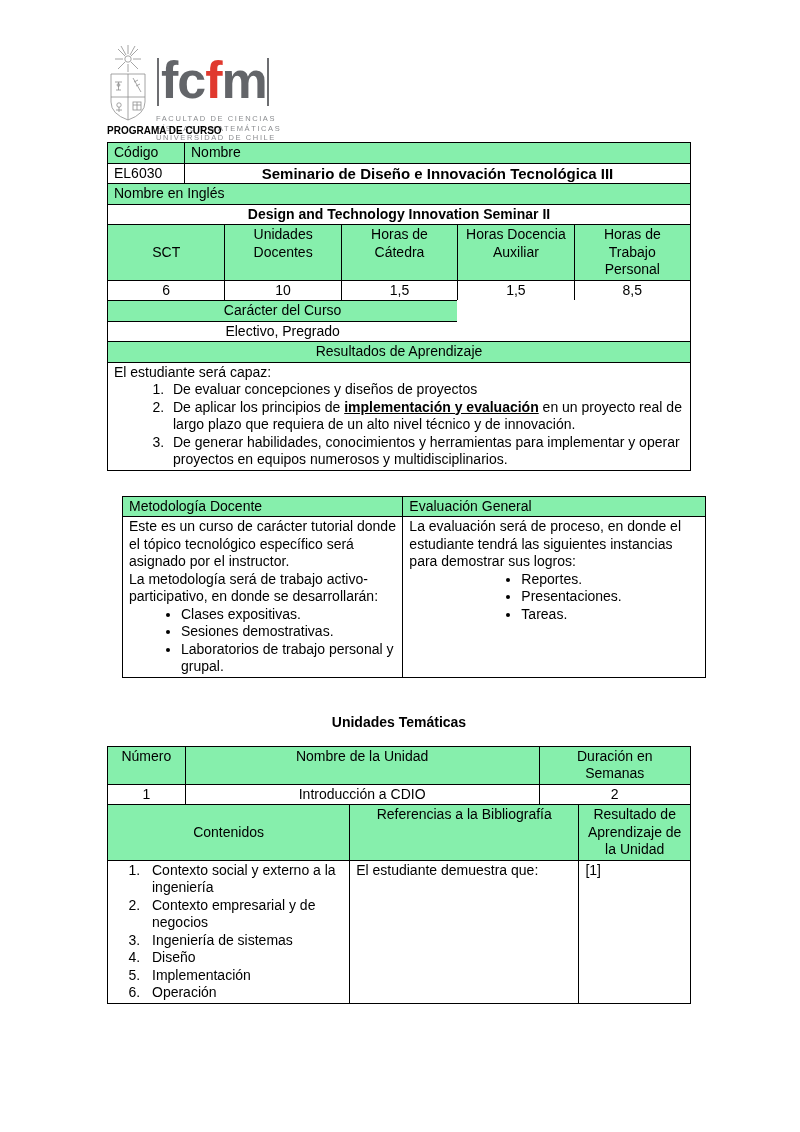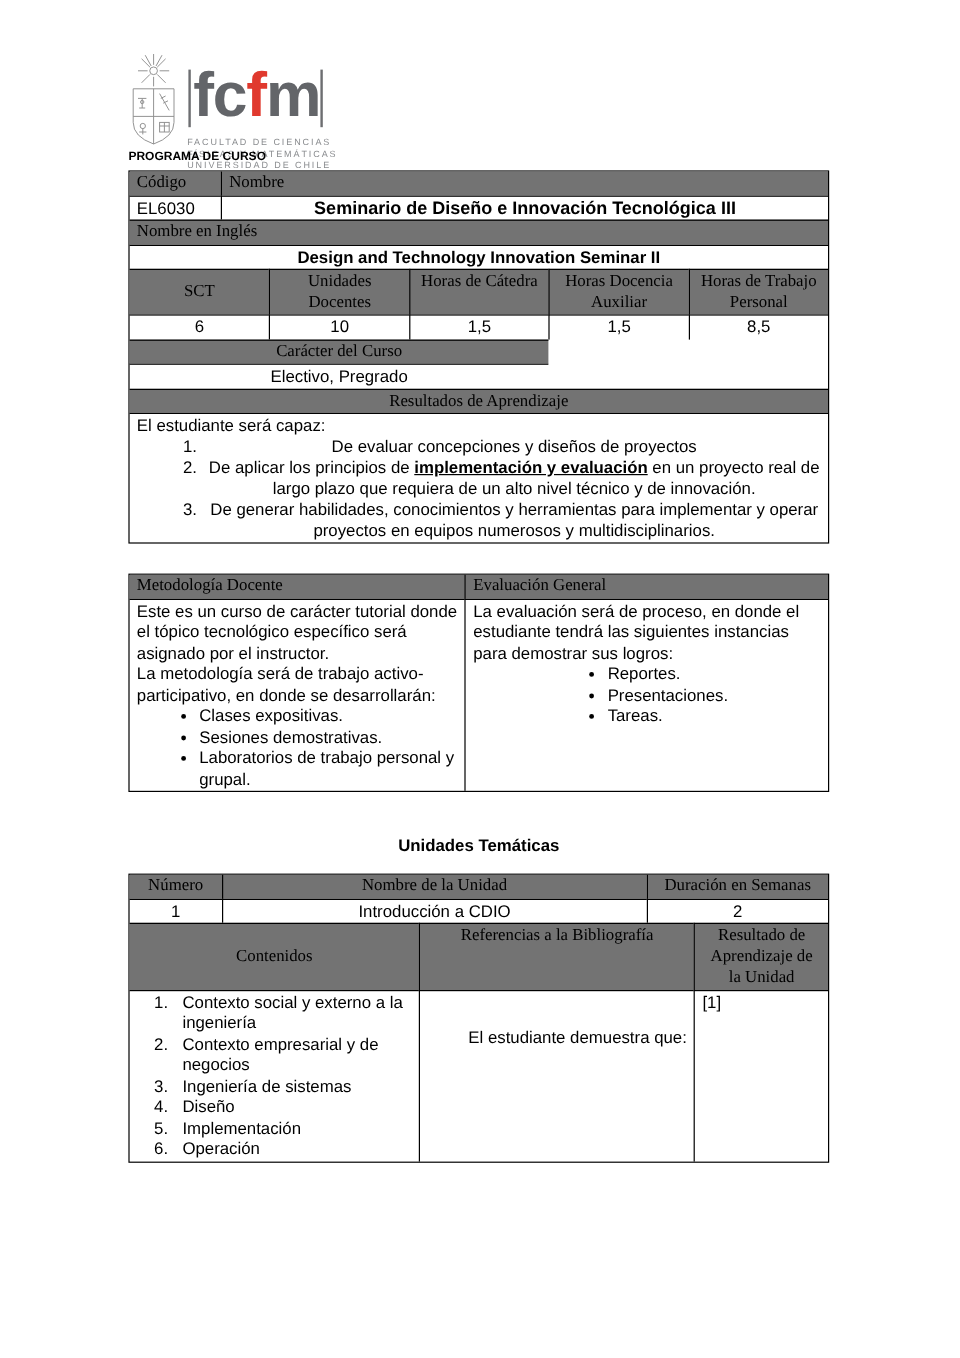--- a/index.html
+++ b/index.html
@@ -29,53 +29,53 @@
 
   
   .doc-title { text-align: left; font-weight: bold; font-size: 10px; margin: -5px 0 6px 0; }
 
   
   .tbl { border: 1.5px solid #000; width: 100%; }
   .row { display: grid; }
   .row > div { border-left: 1.5px solid #000; padding: 1px 6px; line-height: 17.5px; min-height: 19px; }
   .row > div:first-child { border-left: none; }
   .row + .row > div { border-top: 1.5px solid #000; }
-  .gray { background: #737373; font-family: Liberation Serif, serif; }
+  .gray { background: #86efac; }
   .c { text-align: center; }
   .b { font-weight: bold; }
 
   .g-codigo { grid-template-columns: 76px 1fr; }
   .g-one    { grid-template-columns: 1fr; }
   .g-five   { grid-template-columns: repeat(5, 1fr); }
   .g-req    { grid-template-columns: 3fr 2fr; }
   .g-meth   { grid-template-columns: 48fr 52fr; }
   .g-unit   { grid-template-columns: 77fr 355fr 152fr; }
   .g-cont   { grid-template-columns: 242fr 230fr 112fr; }
 
   .course-name { font-size: 15px; }
   .vmid { display: flex; align-items: center; justify-content: center; }
 
   
   .res-body { padding: 2px 8px 6px 8px; min-height: 110px; }
   .res-body ol { margin: 0; padding-left: 54px; }
-  .res-body ol li { padding-left: 5px; text-align: center; }
+  .res-body ol li { padding-left: 5px; }
   .emph { font-weight: bold; text-decoration: underline; }
 
   
-  .tbl-meth { margin-top: 25px; }
+  .tbl-meth { margin-top: 25px; margin-left: 15px; }
   .meth-cell { padding: 2px 8px 6px 8px; min-height: 168px; }
   .meth-cell ul { margin: 0; padding-left: 52px; list-style: disc; }
   .eval-cell ul { margin: 0; padding-left: 112px; list-style: disc; }
 
   
   .section-title { text-align: center; font-weight: bold; margin: 36px 0 16px 0; }
   .cont-body { padding: 3px 6px 6px 6px; min-height: 164px; }
   .cont-body ol { margin: 0; padding-left: 30px; }
   .cont-body ol li { padding-left: 8px; }
-  .res-unit-intro { text-align: right; margin-bottom: 18px; margin-top: 29px; }
+  .res-unit-intro { text-align: left; margin-bottom: 18px; }
   .two-line-head { line-height: 16.5px; padding-top: 2px; padding-bottom: 2px; }
 </style>
 </head>
 <body>
 
 <div class="content">
 
   <div class="logo-block">
     <svg class="crest" viewBox="0 0 42 86" fill="none" stroke="#8e8e8e" stroke-width="0.8">
 

